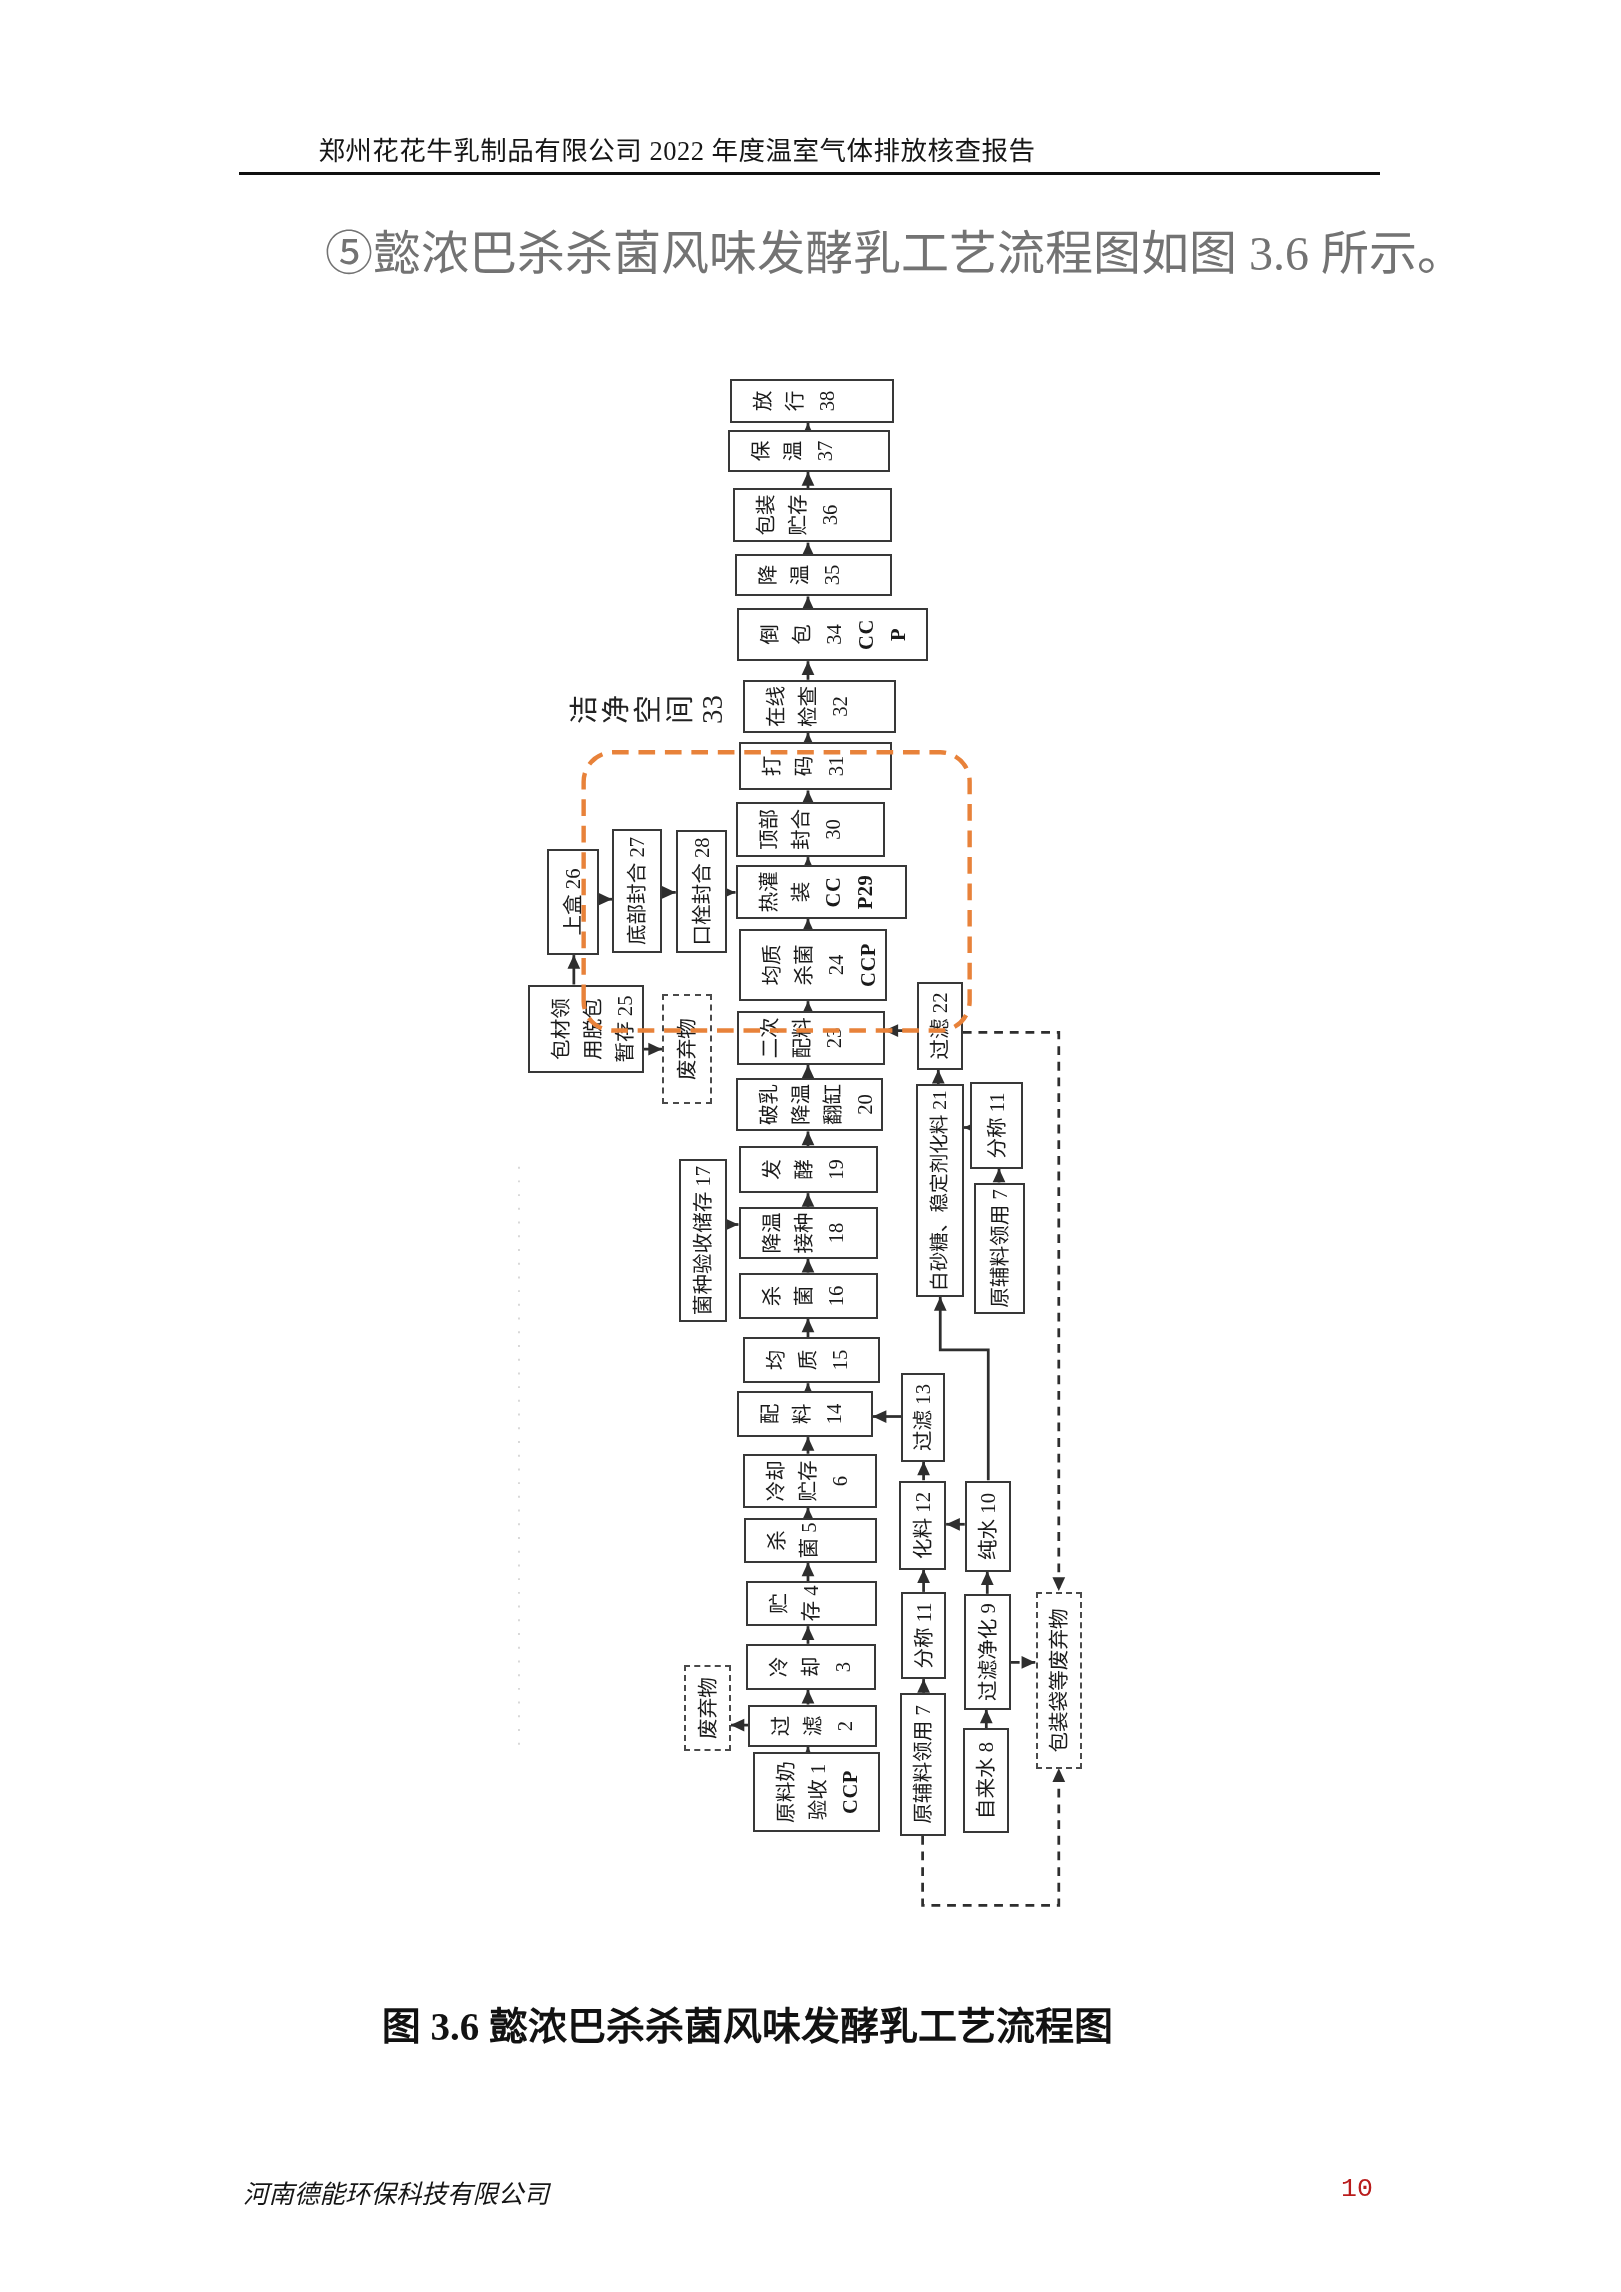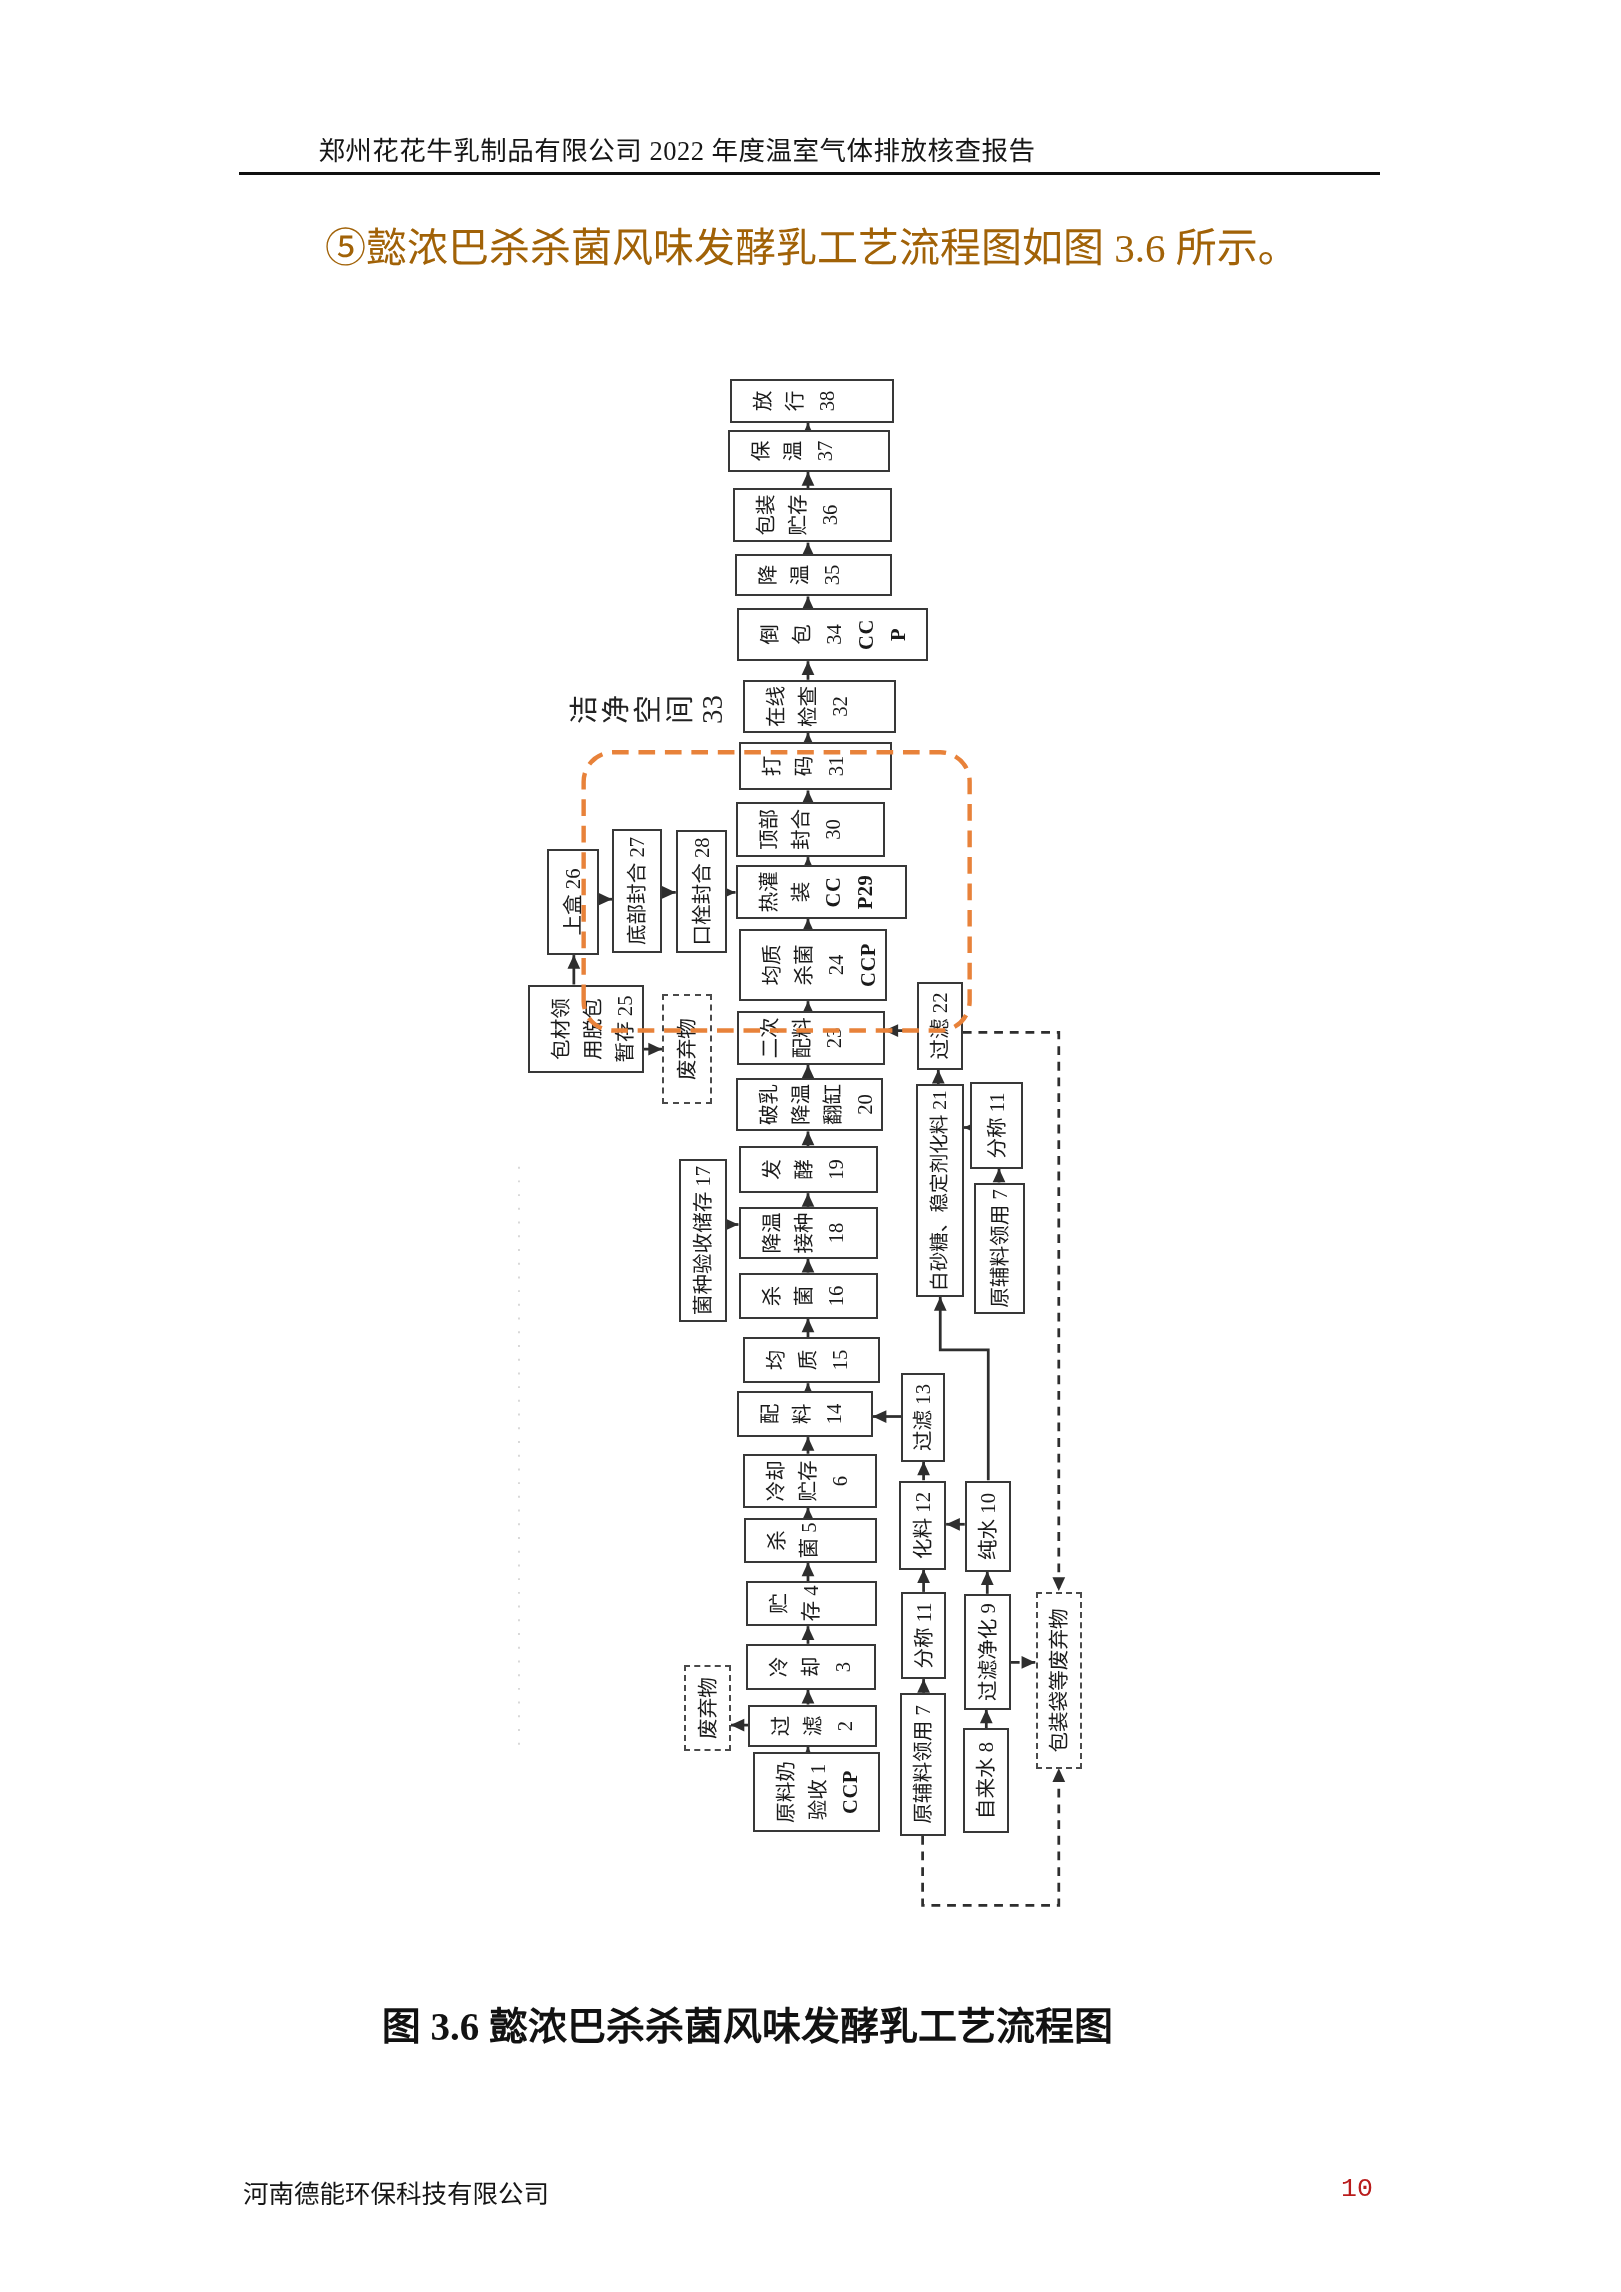--- a/index.html
+++ b/index.html
@@ -1,24 +1,24 @@
 <!DOCTYPE html>
 <html lang="zh-CN"><head>
 <meta charset="utf-8">
 <style>
   html,body{margin:0;padding:0;background:#ffffff;}
   .page{position:relative;width:1621px;height:2293px;background:#ffffff;overflow:hidden;
         font-family:"Liberation Serif","DejaVu Serif",serif;color:#1c1c1c;}
   .hdr{position:absolute;left:0;top:129px;width:1354px;text-align:center;
        font-size:26.5px;letter-spacing:0.5px;color:#161616;}
   .hdr-rule{position:absolute;left:239px;top:172px;width:1141px;height:2.9px;background:#101010;}
-  .intro{position:absolute;left:325px;top:214px;font-size:41px;color:#a16207;white-space:nowrap;}
+  .intro{position:absolute;left:325px;top:214px;font-size:48px;color:#737373;white-space:nowrap;}
   .caption{position:absolute;left:0;top:1995px;width:1495px;text-align:center;
            font-size:39px;font-weight:bold;color:#121212;}
-  .footer-company{position:absolute;left:243px;top:2173px;font-size:25.5px;color:#161616;}
+  .footer-company{position:absolute;left:243px;top:2173px;font-size:25.5px;color:#161616;font-style:italic;}
   .page-num{position:absolute;left:1341px;top:2174px;width:59px;text-align:left;font-size:26.5px;color:#b91c1c;font-family:Liberation Mono, monospace;}
 
   
   .chart-area{position:absolute;left:470px;top:358px;width:627px;height:1588px;}
   .chart-natural{position:absolute;left:0;top:0;width:1588px;height:627px;
                  transform-origin:0 0;transform:translateY(1588px) rotate(-90deg);}
   .chart-natural svg{position:absolute;left:0;top:0;}
   #edge-layer{z-index:1;}
   .node{position:absolute;box-sizing:border-box;background:#ffffff;border:2.5px solid #383838;
         z-index:2;display:flex;flex-direction:column;align-items:center;

